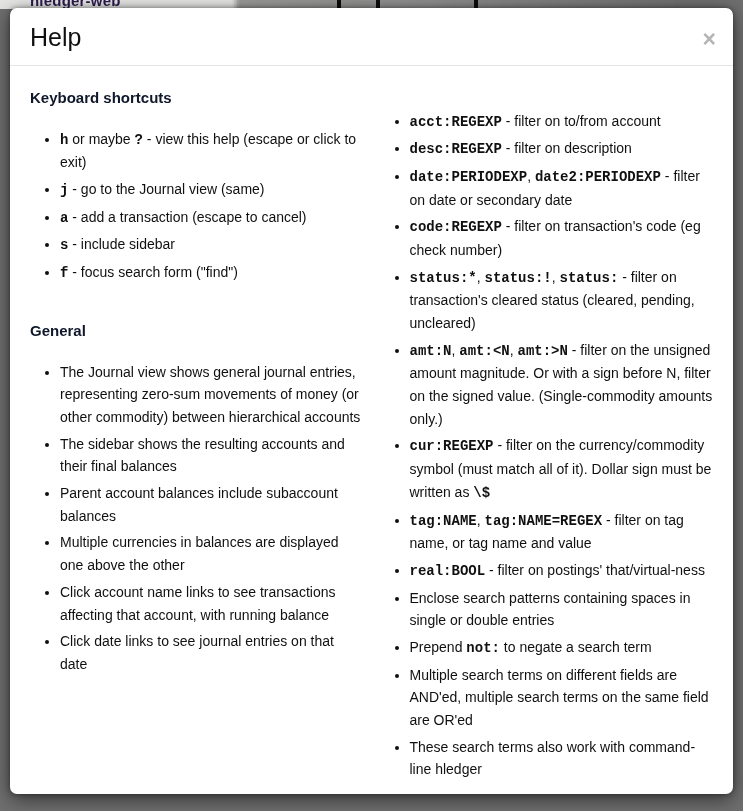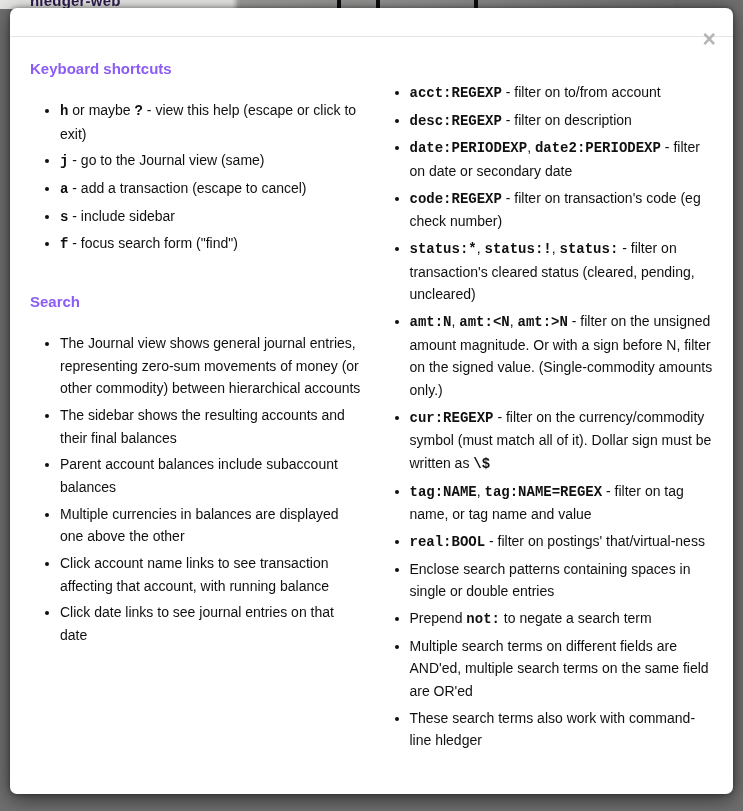--- a/index.html
+++ b/index.html
@@ -59,21 +59,21 @@
     font-family: "Liberation Sans", sans-serif;
     font-size: 23px; font-weight: 700; line-height: 1;
     color: #b5b5b5; cursor: pointer;
   }
   .modal-body {
     display: flex; gap: 16px; padding: 23px 20px 20px 20px;
   }
   .col { flex: 1 1 0; min-width: 0; }
 
   .sec-heading {
-    font-size: 15px; font-weight: 700; color: #8b5cf6;
+    font-size: 15px; font-weight: 700; color: #0f172a;
     margin: 37px 0 0 0; line-height: 1.2;
   }
   .sec-heading:first-child { margin-top: 0; }
   .col ul {
     margin: 21px 0 0 0; padding: 0 0 0 30px;
     font-size: 14px; line-height: 1.62; color: #101010;
   }
   .col li { margin: 0 0 4px 0; }
   .col code {
     font-family: "Liberation Mono", monospace;
@@ -89,39 +89,40 @@
     <span class="brand">hledger-web</span>
     <span class="strip-divider"></span>
     <span class="frag frag-1"></span>
     <span class="frag frag-2"></span>
     <span class="frag frag-3"></span>
     <span class="frag frag-4"></span>
   </div>
 
   <div class="modal-box">
     <div class="modal-header">
+      <h3 class="modal-title">Help</h3>
       <button class="close-btn">×</button>
     </div>
     <div class="modal-body">
       <div class="col">
           <div class="sec-heading">Keyboard shortcuts</div>
           <ul>
             <li><code>h</code><span> or maybe </span><code>?</code><span> - view this help (escape or click to exit)</span></li>
             <li><code>j</code><span> - go to the Journal view (same)</span></li>
             <li><code>a</code><span> - add a transaction (escape to cancel)</span></li>
             <li><code>s</code><span> - include sidebar</span></li>
             <li><code>f</code><span> - focus search form ("find")</span></li>
           </ul>
-          <div class="sec-heading">Search</div>
+          <div class="sec-heading">General</div>
           <ul>
             <li><span>The Journal view shows general journal entries, representing zero-sum movements of money (or other commodity) between hierarchical accounts</span></li>
             <li><span>The sidebar shows the resulting accounts and their final balances</span></li>
             <li><span>Parent account balances include subaccount balances</span></li>
             <li><span>Multiple currencies in balances are displayed one above the other</span></li>
-            <li><span>Click account name links to see transaction affecting that account, with running balance</span></li>
+            <li><span>Click account name links to see transactions affecting that account, with running balance</span></li>
             <li><span>Click date links to see journal entries on that date</span></li>
           </ul>
         </div>
       <div class="col">
           <ul>
             <li><code>acct:REGEXP</code><span> - filter on to/from account</span></li>
             <li><code>desc:REGEXP</code><span> - filter on description</span></li>
             <li><code>date:PERIODEXP</code><span>, </span><code>date2:PERIODEXP</code><span> - filter on date or secondary date</span></li>
             <li><code>code:REGEXP</code><span> - filter on transaction's code (eg check number)</span></li>
             <li><code>status:*</code><span>, </span><code>status:!</code><span>, </span><code>status:</code><span> - filter on transaction's cleared status (cleared, pending, uncleared)</span></li>

